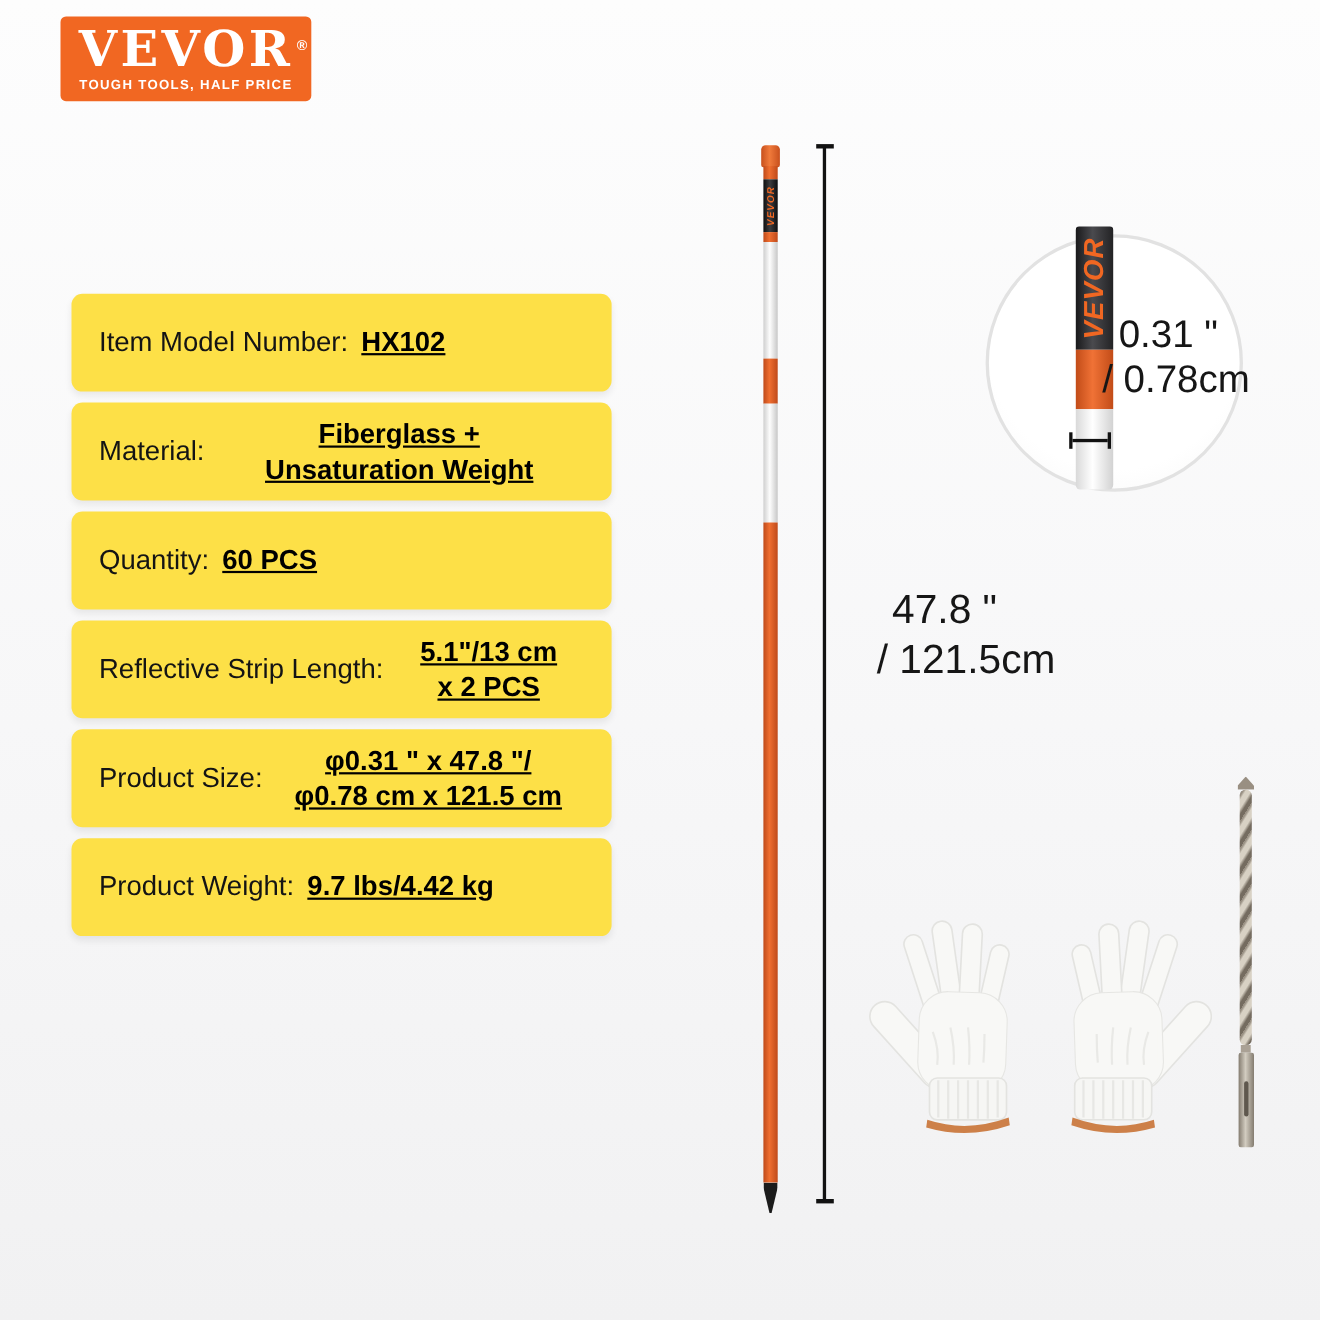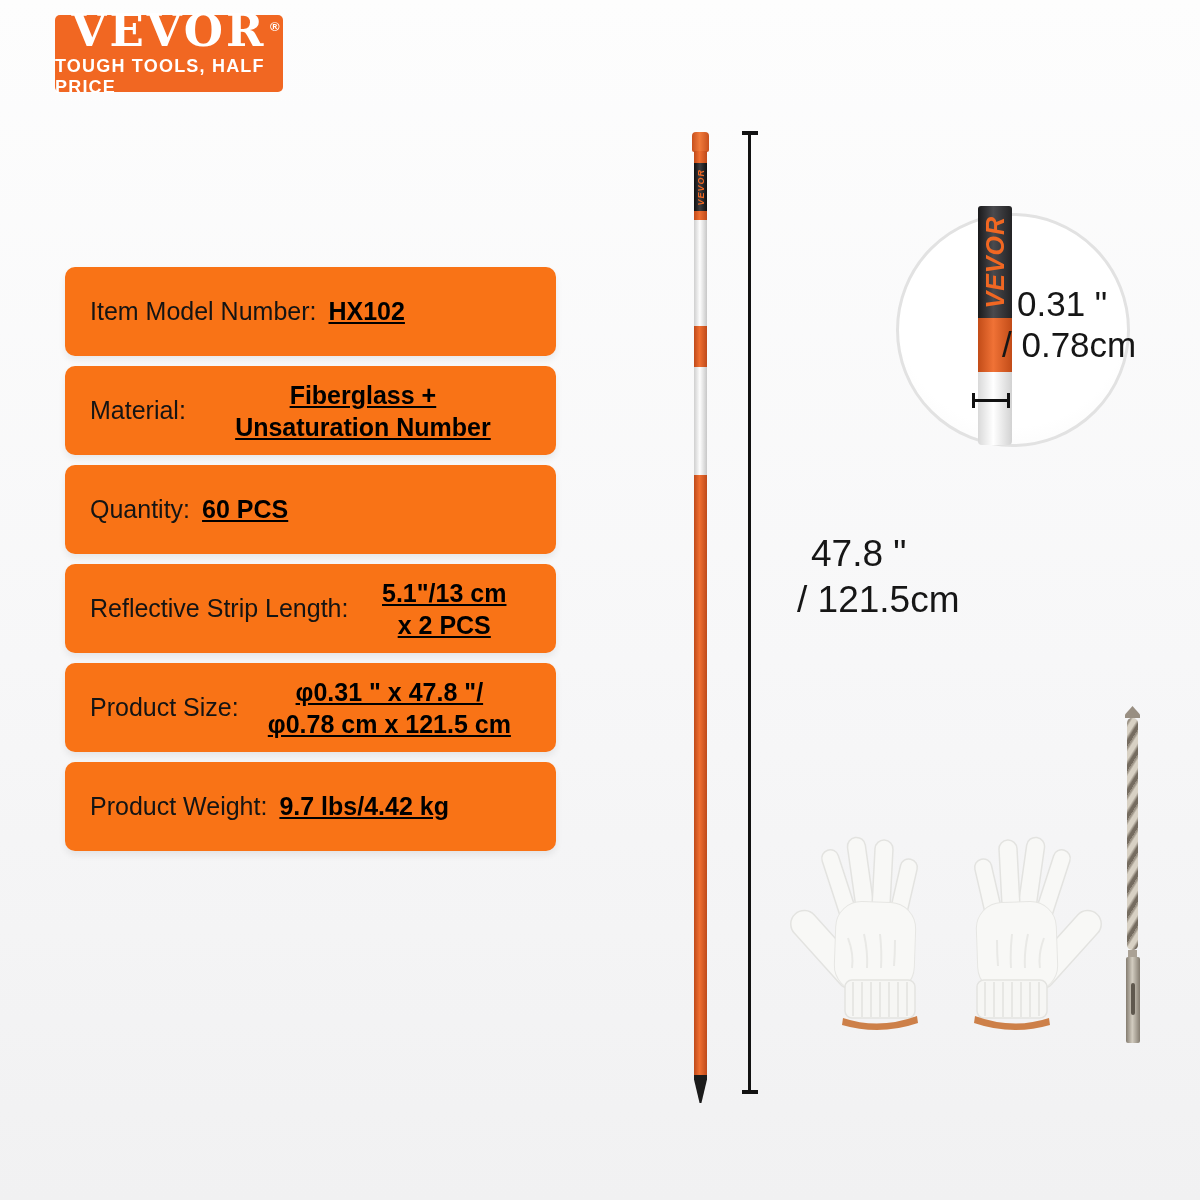--- a/index.html
+++ b/index.html
@@ -13,27 +13,27 @@
 
   
   .logo {
     position:absolute; left:55px; top:15px; width:228px; height:77px;
     background:#f16722; border-radius:5px; color:#fff;
     display:flex; flex-direction:column; align-items:center; justify-content:center;
   }
   .logo-word { font-family:"DejaVu Serif", serif; font-weight:bold;
     font-size:45px; line-height:44px; letter-spacing:3px; position:relative; }
   .logo-reg { position:absolute; top:-4px; right:-16px; font-size:13px; font-family:"Liberation Sans",sans-serif; }
-  .logo-tagline { font-size:18px; font-weight:bold; letter-spacing:1.2px; margin-top:3px; }
+  .logo-tagline { font-size:12px; font-weight:bold; letter-spacing:1.2px; margin-top:3px; }
 
   
   .cards { position:absolute; left:65px; top:267px; width:491px;
     display:flex; flex-direction:column; gap:10px; }
   .card {
-    background:#f97316; border-radius:10px; min-height:89px;
+    background:#fde047; border-radius:10px; min-height:89px;
     box-shadow:0 4px 7px rgba(0,0,0,0.07);
     display:flex; align-items:center; padding:8px 20px 8px 25px;
     font-size:25px;
   }
   .card .label { font-weight:normal; white-space:nowrap; color:#141414; }
   .card .value { font-weight:bold; color:#000; margin-left:12px; white-space:pre-line;text-decoration:underline; }
   .card.center .value { flex:1; text-align:center; line-height:1.28; margin-left:4px; }
 
   
   .pole-cap { position:absolute; left:692px; top:132px; width:17px; height:20px;
@@ -109,21 +109,21 @@
   </div>
 
   <div class="cards">
     <div class="card">
       <span class="label">Item Model Number:</span>
       <span class="value">HX102</span>
     </div>
     <div class="card center">
       <span class="label">Material:</span>
       <span class="value">Fiberglass +
-Unsaturation Number</span>
+Unsaturation Weight</span>
     </div>
     <div class="card">
       <span class="label">Quantity:</span>
       <span class="value">60 PCS</span>
     </div>
     <div class="card center">
       <span class="label">Reflective Strip Length:</span>
       <span class="value">5.1"/13 cm
 x 2 PCS</span>
     </div>

